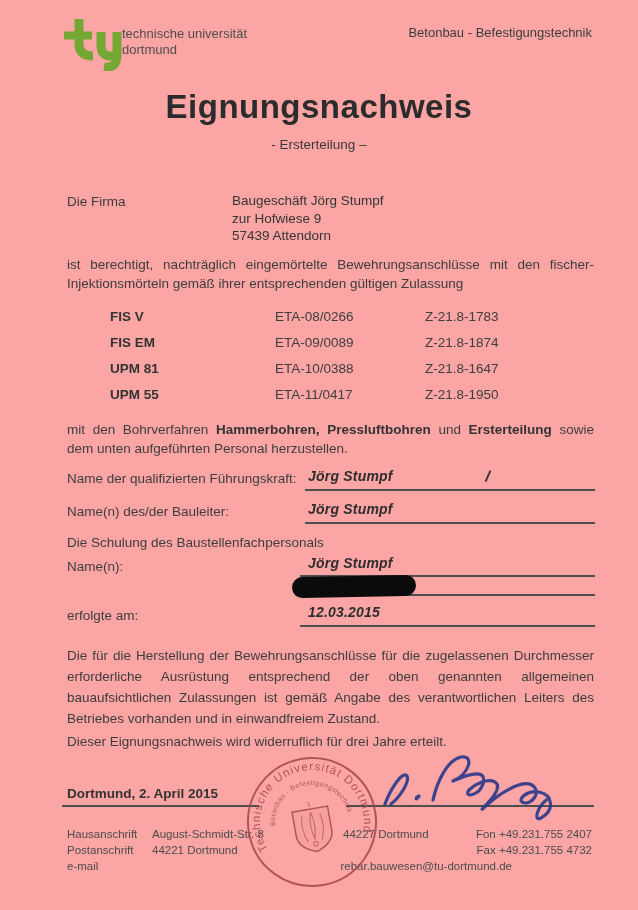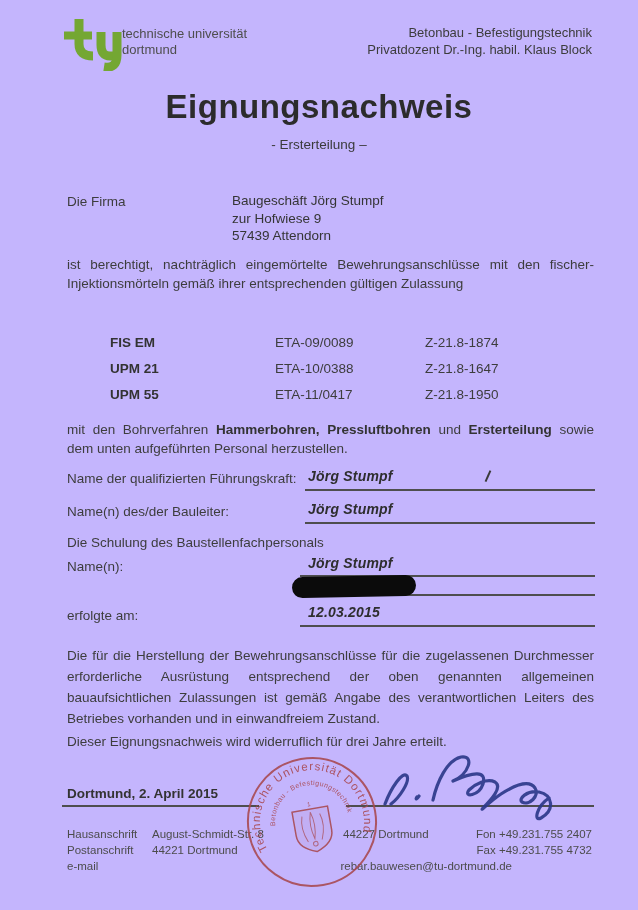--- a/index.html
+++ b/index.html
@@ -1,18 +1,18 @@
 <!DOCTYPE html>
 <html><head>
 <meta charset="utf-8">
 <style>
   html,body{margin:0;padding:0;background:#e8e8e8;}
   .page{
     position:relative;width:638px;height:910px;margin:0 auto;
-    background:#c4b5fd;overflow:hidden;
+    background:#fca5a5;overflow:hidden;
     font-family:"Liberation Sans",sans-serif;color:#3d3d3d;
   }
   .abs{position:absolute;}
   .lbl{font-size:13.5px;color:#3d3d3d;}
   .para{font-size:13.5px;line-height:18.5px;text-align:justify;text-align-last:left;color:#3d3d3d;}
   .para3{line-height:21px;}
   .hand{font-style:italic;font-weight:bold;font-size:14px;color:#2e2e2e;letter-spacing:.2px;}
   .underline{position:absolute;height:1.5px;background:#4e4e4e;}
   .title{width:100%;text-align:center;font-size:33px;font-weight:700;color:#2c2c2c;letter-spacing:.5px;}
   .subtitle{width:100%;text-align:center;font-size:13.5px;color:#3a3a3a;}
@@ -43,42 +43,46 @@
       <path d="M37,13 V26 Q37,37 46,37 H49"></path>
       <path d="M53,13 V36 Q53,50 40,48"></path>
     </g>
   </svg>
   <div class="abs logo-text" style="left:122px;top:26px;">
     <div>technische universität</div>
     <div>dortmund</div>
   </div>
   <div class="abs dept" style="right:46px;top:24px;">
     <div>Betonbau - Befestigungstechnik</div>
-    <div>Privatdozent Dr.-Ing. habil. Klaus Block</div>
   </div>
 
   <div class="abs subtitle" style="left:0;top:137px;">- Ersterteilung –</div>
   <div class="abs title" style="left:0;top:88px;">Eignungsnachweis</div>
 
   <div class="abs lbl" style="left:67px;top:194px;">Die Firma</div>
   <div class="abs firma-block" style="left:232px;top:192px;">
     <div>Baugeschäft Jörg Stumpf</div>
     <div>zur Hofwiese 9</div>
     <div>57439 Attendorn</div>
   </div>
 
   <div class="abs para" style="left:67px;top:256px;width:527px;">ist berechtigt, nachträglich eingemörtelte Bewehrungsanschlüsse mit den fischer-Injektionsmörteln gemäß ihrer entsprechenden gültigen Zulassung</div>
 
+  <div class="trow" style="top:309px;">
+    <span class="c1">FIS V</span>
+    <span class="c2">ETA-08/0266</span>
+    <span class="c3">Z-21.8-1783</span>
+  </div>
   <div class="trow" style="top:335px;text-align:right;">
     <span class="c1">FIS EM</span>
     <span class="c2">ETA-09/0089</span>
     <span class="c3">Z-21.8-1874</span>
   </div>
   <div class="trow" style="top:361px;">
-    <span class="c1">UPM 21</span>
+    <span class="c1">UPM 81</span>
     <span class="c2">ETA-10/0388</span>
     <span class="c3">Z-21.8-1647</span>
   </div>
   <div class="trow" style="top:387px;">
     <span class="c1">UPM 55</span>
     <span class="c2">ETA-11/0417</span>
     <span class="c3">Z-21.8-1950</span>
   </div>
 
   <div class="abs para" style="left:67px;top:421px;width:527px;">

